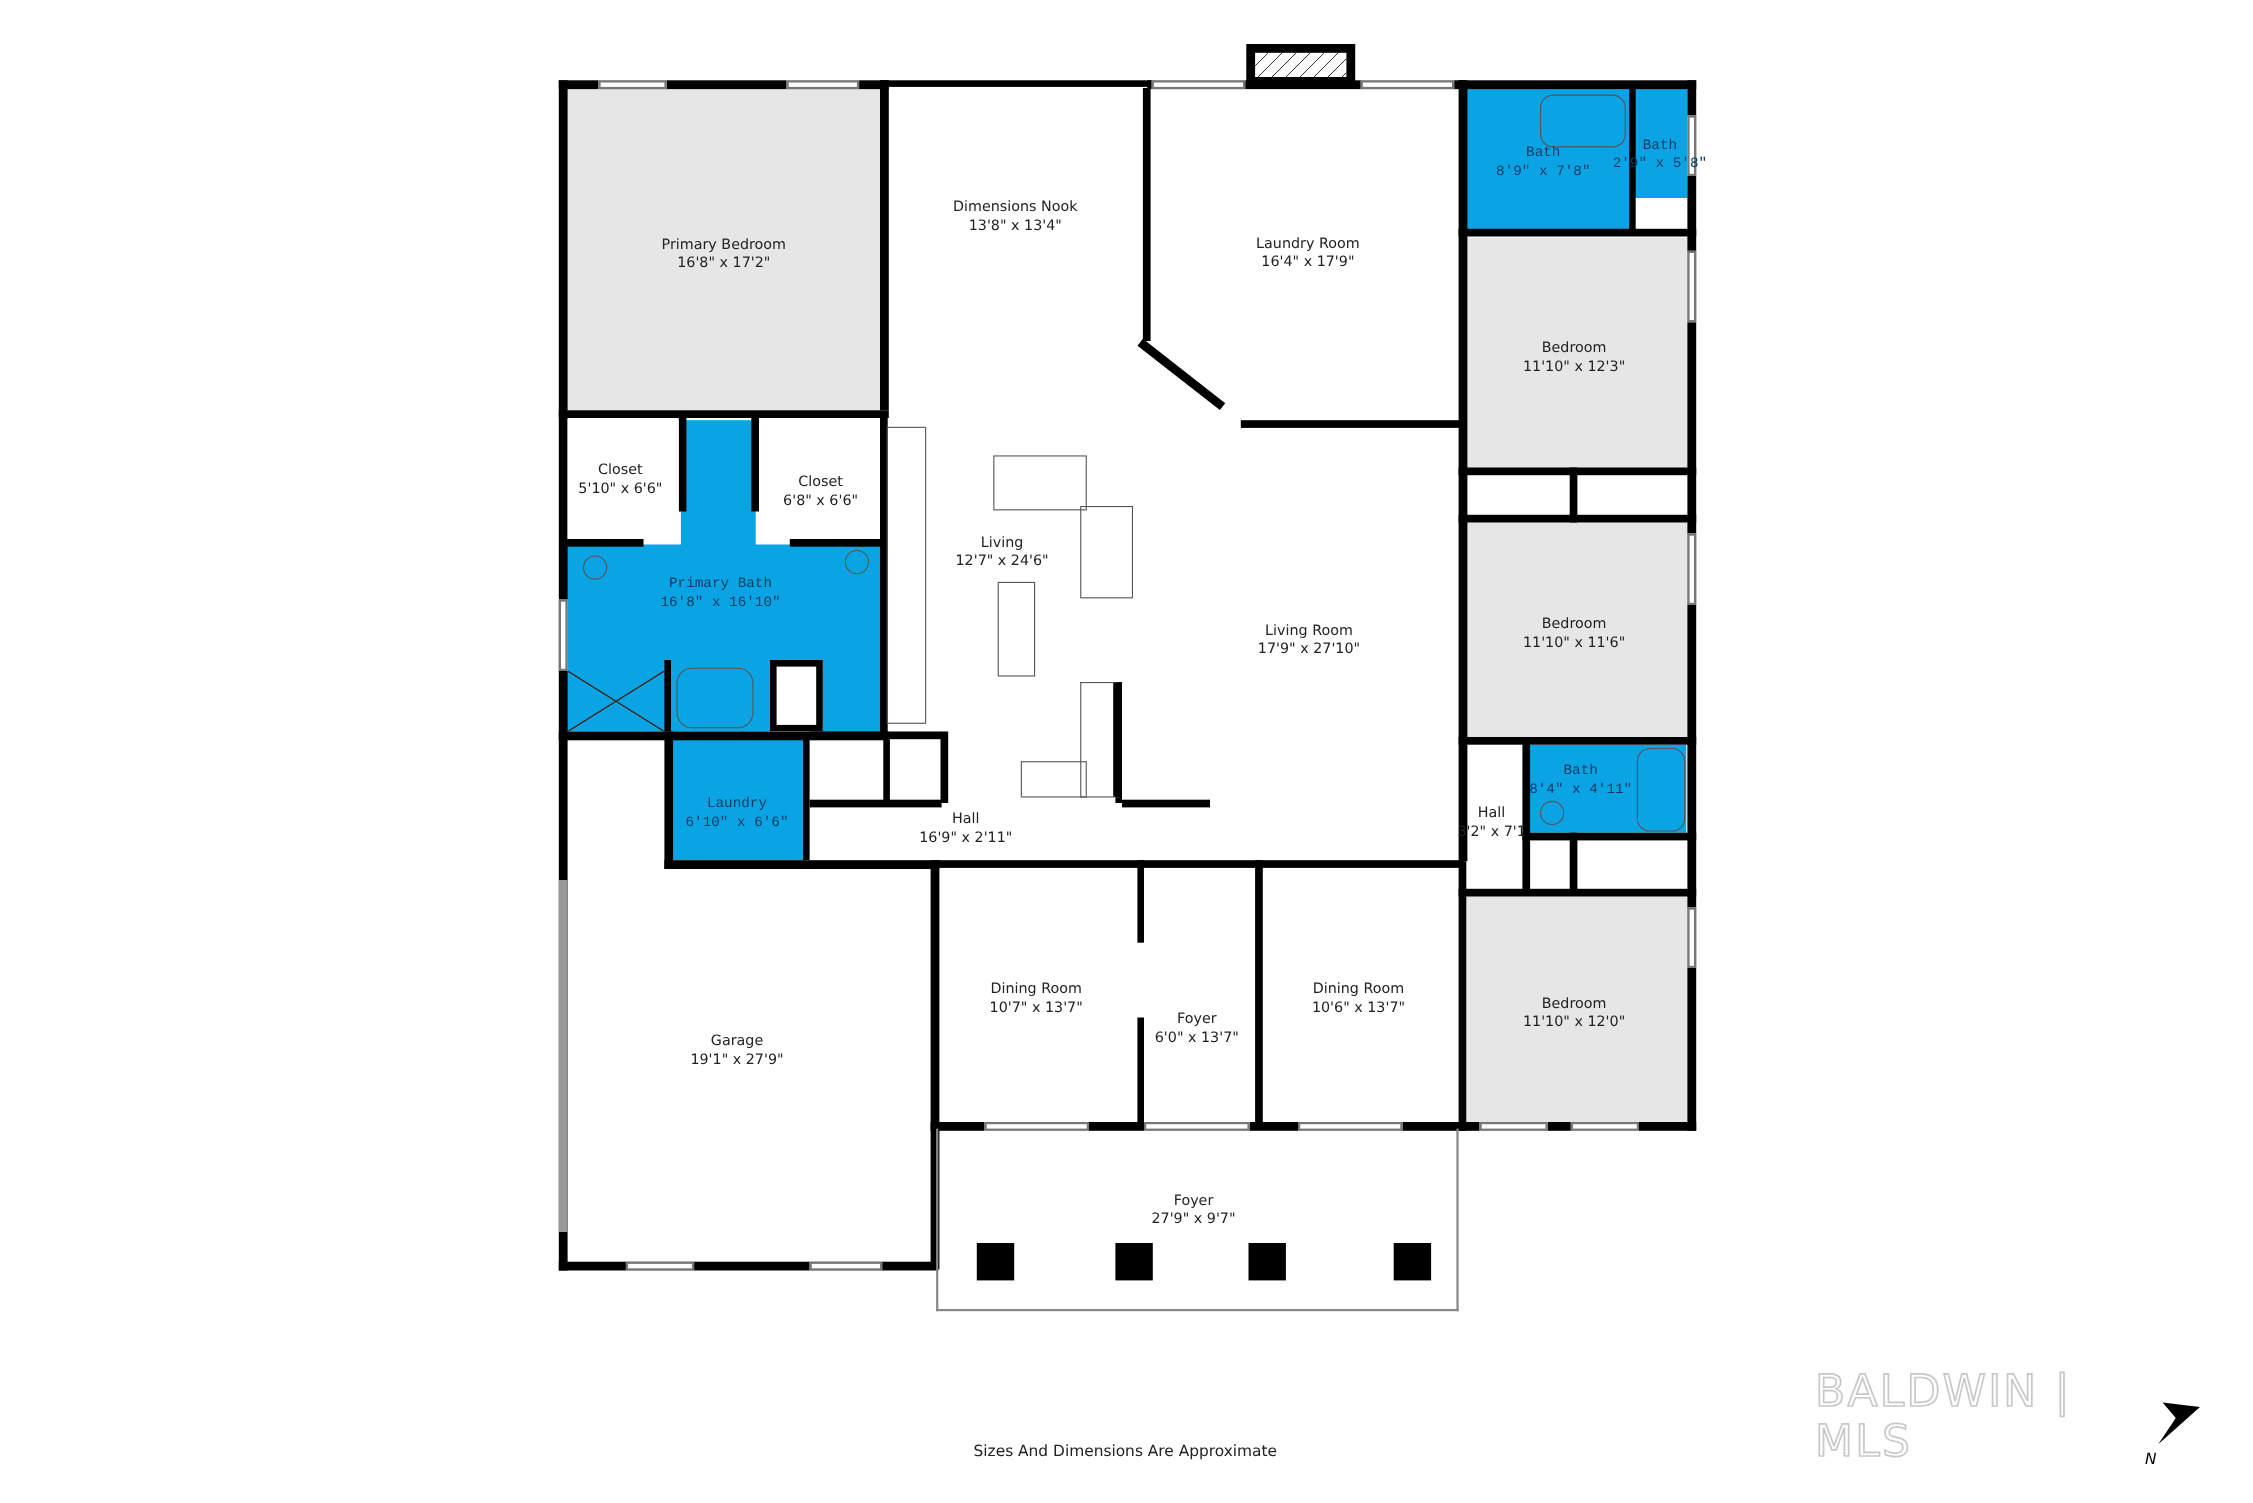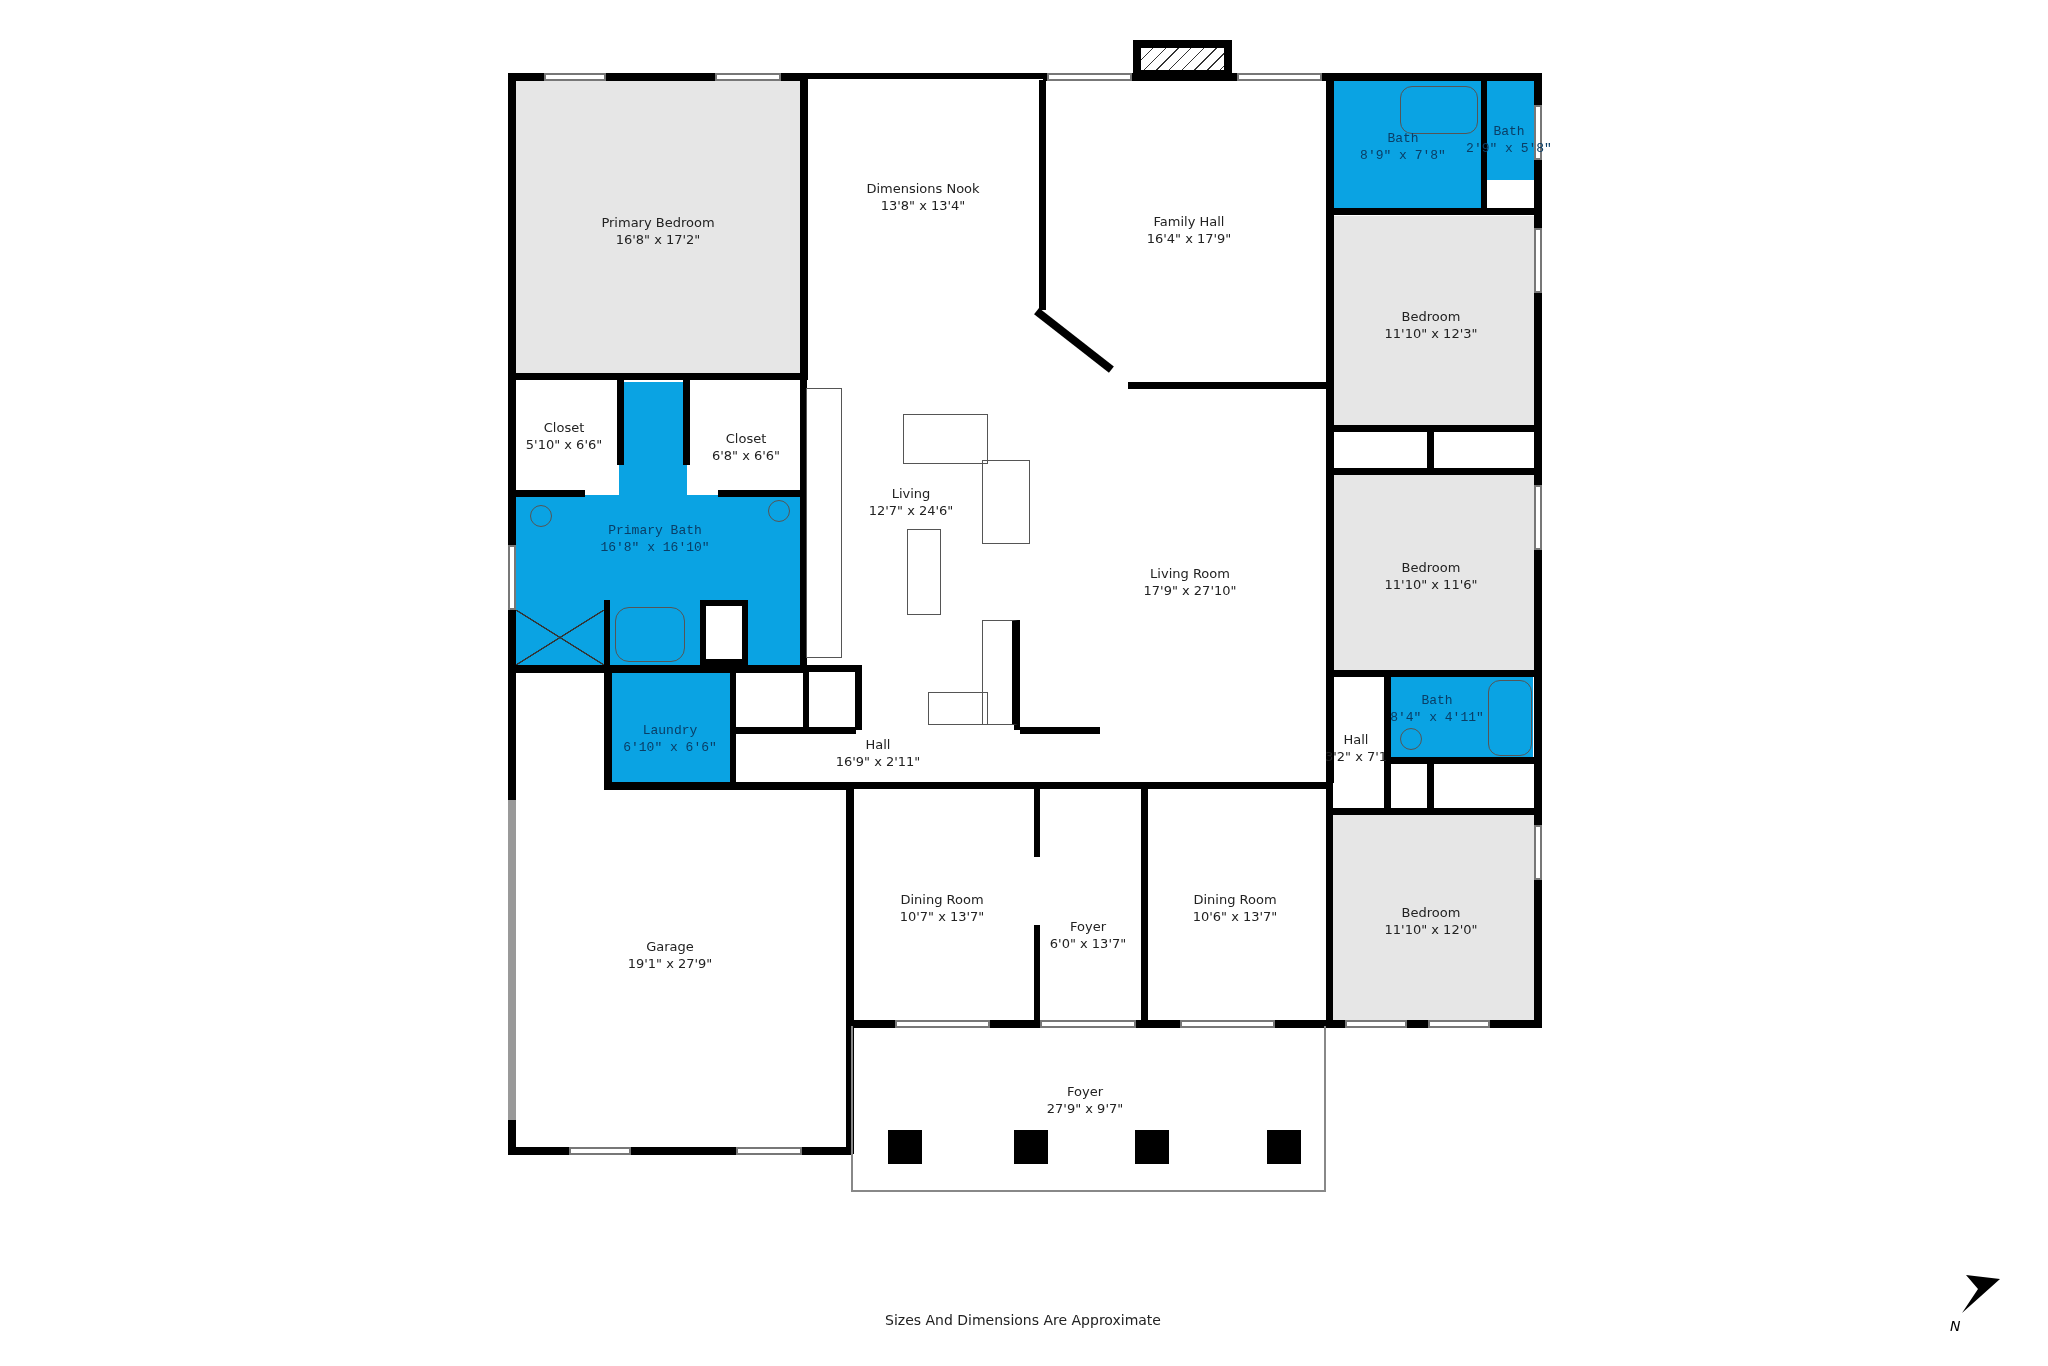--- a/index.html
+++ b/index.html
@@ -135,21 +135,21 @@
 
   <div class="label" style="left:658px;top:231px;">
       <span>Primary Bedroom</span>
       <span>16'8" x 17'2"</span>
     </div>
   <div class="label" style="left:923px;top:197px;">
       <span>Dimensions Nook</span>
       <span>13'8" x 13'4"</span>
     </div>
   <div class="label" style="left:1189px;top:230px;">
-      <span>Family Hall</span>
+      <span>Laundry Room</span>
       <span>16'4" x 17'9"</span>
     </div>
   <div class="label onblue" style="left:1403px;top:147px;">
       <span>Bath</span>
       <span>8'9" x 7'8"</span>
     </div>
   <div class="label onblue" style="left:1509px;top:140px;">
       <span>Bath</span>
       <span>2'9" x 5'8"</span>
     </div>
@@ -219,20 +219,21 @@
     </div>
   <div class="label" style="left:1085px;top:1100px;">
       <span>Foyer</span>
       <span>27'9" x 9'7"</span>
     </div>
 </div>
 
 <div class="footer">Sizes And Dimensions Are Approximate</div>
 
 <div class="logo">
+  <div class="logo-text">BALDWIN | MLS</div>
 </div>
 
 <div class="compass">
   <svg width="60" height="80" viewBox="0 0 60 80">
     <polygon points="18,20 52,24 14,58 30,34" fill="#000"></polygon>
     <text x="2" y="76" font-size="14" font-style="italic" fill="#000" font-family="DejaVu Sans, sans-serif">N</text>
   </svg>
 </div>
 
 </body></html>

